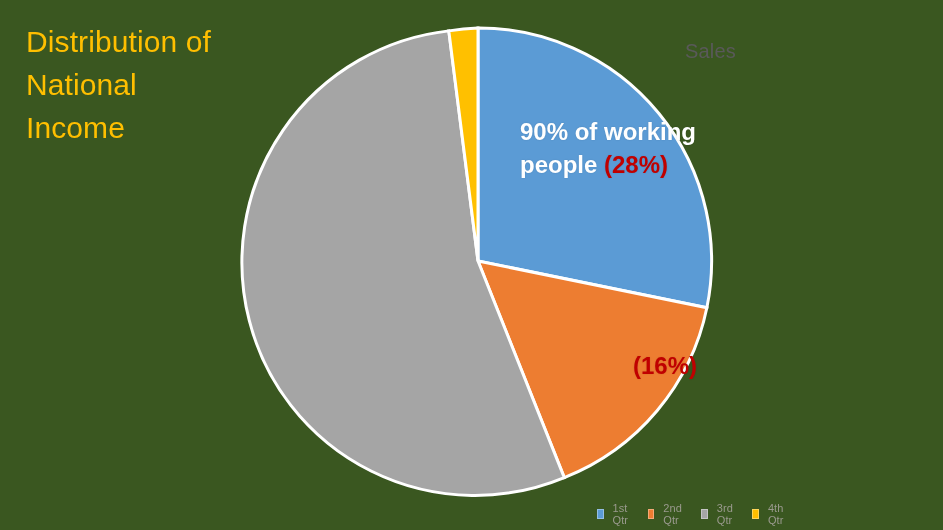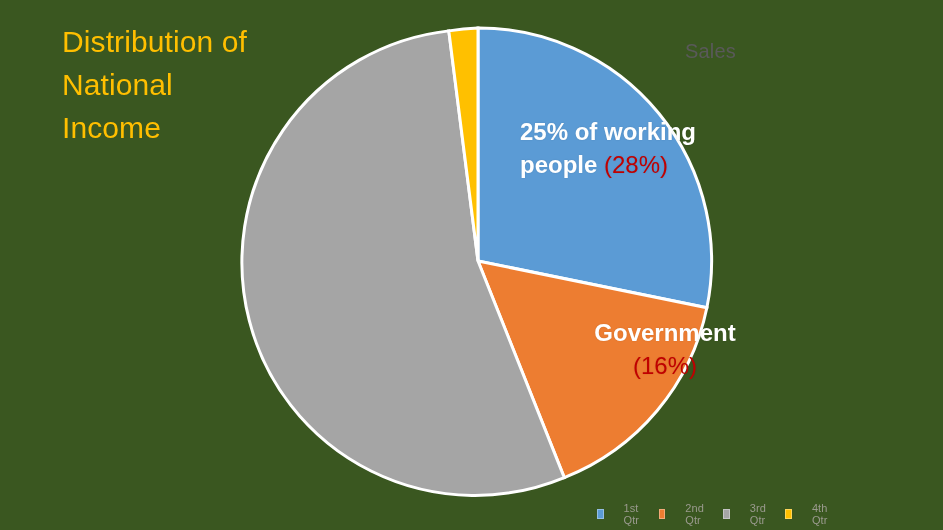--- a/index.html
+++ b/index.html
@@ -26,21 +26,20 @@
     position: absolute;
     left: 26px;
     top: 20px;
     width: 300px;
     color: #ffbf00;
     font-size: 30px;
     line-height: 43px;
     font-weight: normal;
     white-space: pre-line;
     letter-spacing: 0.1px;
-    margin-left: 36px;
   }
 
   
   #chart-area {
     position: absolute;
     left: 215px;
     top: 8px;
     width: 520px;
     height: 520px;
   }
@@ -87,42 +86,42 @@
     left: 240px;
     top: 203px;
     width: 250px;
     font-size: 22px;
     font-weight: normal;
     color: #0d0d0d;
     line-height: 33px;
   }
   .pct {
     color: #c00000;
-    font-weight: normal;
+    font-weight: bold;
   }
   #label-gray .pct {
     display: block;
     text-align: center;
     font-weight: normal;
     padding-left: 6px;
   }
 
   
   #legend {
     position: absolute;
     left: 382px;
     top: 494px;
     display: flex;
     align-items: center;
     gap: 16px;
   }
   .legend-item {
     display: flex;
     align-items: center;
-    gap: 20px;
+    gap: 9px;
   }
   .legend-swatch {
     width: 8px;
     height: 8px;
     display: inline-block;
     border: 1px solid rgba(255,255,255,0.35);
   }
   .legend-label {
     font-size: 11px;
     color: #9a9a8e;
@@ -168,22 +167,22 @@
       </div>
       <div class="legend-item">
         <span class="legend-swatch" style="background:#ffc000"></span>
         <span class="legend-label">4th Qtr</span>
       </div>
     </div>
 
   </div>
 
   <div class="data-label" id="label-blue">
-    <span>25% of working people </span><span class="pct">(28%)</span>
+    <span>90% of working people </span><span class="pct">(28%)</span>
   </div>
 
   <div class="data-label" id="label-orange">
-    <span>Government</span><br>
+    <br>
     <span class="pct">(16%)</span>
   </div>
 
 
 </div>
 
 </body></html>

